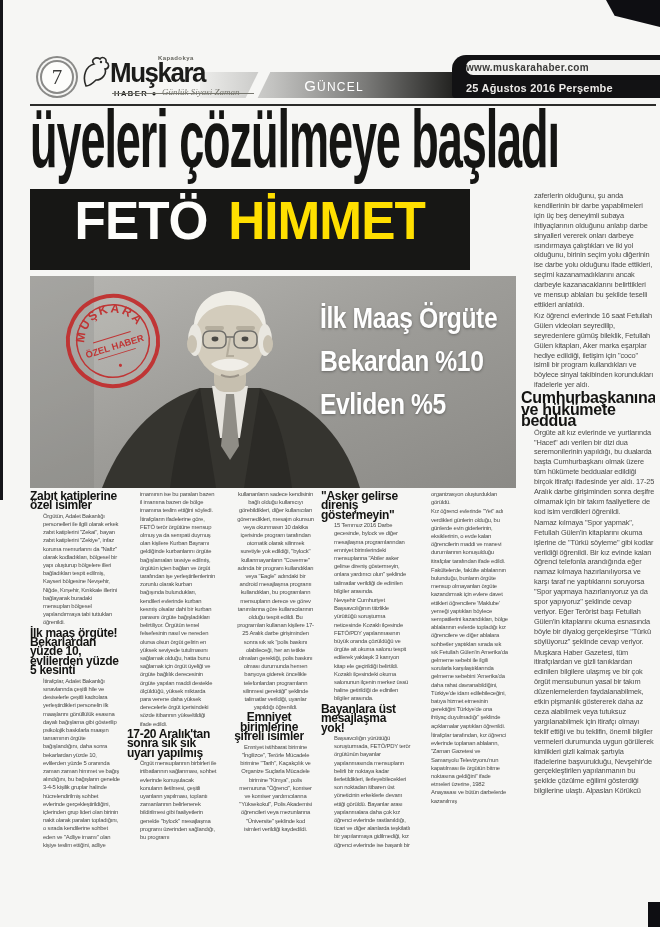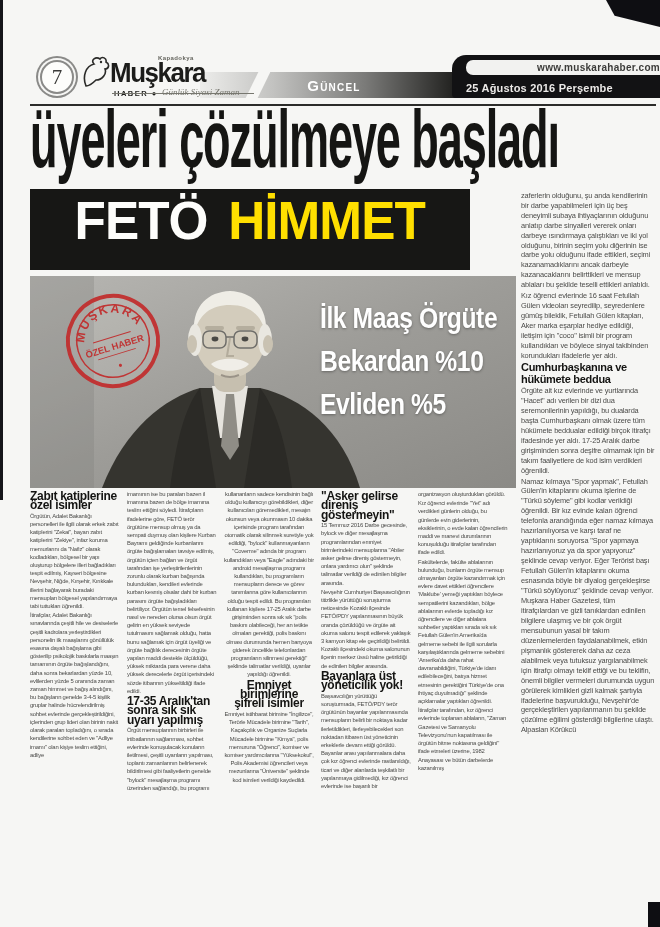--- a/index.html
+++ b/index.html
@@ -21,25 +21,25 @@
                   letter-spacing:-1.5px;transform:scaleX(.96);transform-origin:0 0;white-space:nowrap;}
   .masthead .haber{position:absolute;left:34px;top:35px;font-size:7.5px;font-weight:bold;letter-spacing:1.5px;color:#1c1c1a;}
   .masthead .tagline{position:absolute;left:82px;top:33px;font-size:9px;font-style:italic;
                      font-family:"Liberation Serif",serif;color:#77776f;white-space:nowrap;}
   .logo-swirl{position:absolute;left:0;top:2px;}
   .logo-underline{position:absolute;left:112px;top:93px;width:142px;height:1px;background:#77776f;}
   .band{position:absolute;left:200px;top:72px;width:460px;height:26px;
         background:linear-gradient(90deg,#ededeb 0%,#c2c2c0 16%,#7a7a78 36%,#1e1e1c 56%,#101010 100%);}
   .band-slash{position:absolute;left:252px;top:69px;width:12px;height:32px;background:#f6f6f4;transform:skewX(-26deg);}
   .section-label{position:absolute;left:282px;top:77px;width:104px;text-align:center;color:#fff;
-                 font-weight:bold;font-size:10px;letter-spacing:1.2px;}
+                 font-weight:normal;font-size:12px;letter-spacing:1.2px;}
   .section-label::first-letter{font-size:15px;}
   .infobox{position:absolute;left:452px;top:55px;width:208px;height:43px;background:#121214;border-radius:14px 0 0 4px;}
   .infobox .site{position:absolute;left:14px;top:5px;right:0;height:15px;background:#f2f2f0;color:#3c3c3a;
-                 font-size:10px;font-weight:bold;text-align:right;line-height:15px;letter-spacing:.3px;border-radius:7px 0 0 7px;}
+                 font-size:10px;font-weight:bold;text-align:left;line-height:15px;letter-spacing:.3px;border-radius:7px 0 0 7px;}
   .infobox .date{position:absolute;left:14px;right:4px;bottom:4px;text-align:left;color:#eceae8;
                  font-size:11px;font-weight:bold;letter-spacing:.2px;}
   .header-rule{position:absolute;left:30px;top:104px;width:626px;height:2px;background:#2c2c2a;}
   
   .headline{position:absolute;left:30px;top:99px;width:660px;height:82px;white-space:nowrap;overflow:visible;}
   .headline span{display:inline-block;font-size:82px;line-height:80px;font-weight:900;color:#151513;
                  letter-spacing:-2px;transform:scaleX(.55);transform-origin:0 0;}
   
   .banner{position:absolute;left:30px;top:189px;width:440px;height:81px;background:#171715;
           display:flex;align-items:flex-start;justify-content:center;white-space:nowrap;}
@@ -51,23 +51,23 @@
   .caption{position:absolute;left:320px;top:297px;width:210px;color:#fff;font-weight:bold;font-size:29px;
            line-height:43px;letter-spacing:-.5px;text-shadow:0 1px 3px rgba(0,0,0,.35);
            transform:scaleX(.85);transform-origin:0 0;white-space:nowrap;}
   .stamp{position:absolute;left:64px;top:292px;width:98px;height:98px;transform:rotate(-17deg);opacity:.93;}
   
   .col{position:absolute;top:490px;width:90px;height:432px;overflow:hidden;
        font-size:5.9px;line-height:8.2px;letter-spacing:-.22px;color:#4b4b49;text-align:left;}
   .col-1{left:30px;}  .col-2{left:127px;} .col-3{left:224px;text-align:center;} .col-4{left:321px;} .col-5{left:418px;}
   .col-right{position:absolute;left:521px;top:191px;width:134px;height:732px;overflow:hidden;
              font-size:7.4px;line-height:9.9px;letter-spacing:-.15px;color:#4b4b49;}
-  .blk-p{margin:0 0 1px 0;}
+  .blk-p{margin:0 0 1px 13px;}
   .blk-h{font-weight:800;font-size:12px;line-height:9.4px;color:#141412;letter-spacing:-.3px;margin:2px 0 1px 0;}
-  .col-right .blk-h{font-size:11px;line-height:11.5px;}
+  .col-right .blk-h{font-size:16px;line-height:11.5px;}
 </style>
 </head>
 <body>
 
 <div class="page">
 
   <div class="edge-left"></div>
   <div class="corner-tr"></div>
   <div class="corner-br"></div>
 
@@ -158,37 +158,38 @@
 
   <div class="caption">
     <div>İlk Maaş Örgüte</div>
     <div>Bekardan %10</div>
     <div>Evliden %5</div>
   </div>
 
   <div class="col col-1">
       <div class="blk blk-h">Zabıt katiplerine özel isimler</div>
       <div class="blk blk-p">Örgütün, Adalet Bakanlığı personelleri ile ilgili olarak erkek zabıt katiplerini "Zekai", bayan zabıt katiplerini "Zekiye", infaz koruma memurlarını da "Nafiz" olarak kodladıkları, bölgesel bir yapı oluşturup bölgelere illeri bağladıkları tespit edilmiş, Kayseri bölgesine Nevşehir, Niğde, Kırşehir, Kırıkkale illerini bağlayarak buradaki mensupları bölgesel yapılandırmaya tabi tuttukları öğrenildi.</div>
+      <div class="blk blk-h">İlk maaş örgüte! Bekarlardan yüzde 10, evlilerden yüzde 5 kesinti</div>
       <div class="blk blk-p">İtirafçılar, Adalet Bakanlığı sınavlarında çeşitli hile ve desiselerle çeşitli kadrolara yerleştirdikleri personelin ilk maaşlarını gönüllülük esasına dayalı bağışlama gibi gösterilip psikolojik baskılarla maaşın tamamının örgüte bağışlandığını, daha sonra bekarlardan yüzde 10, evlilerden yüzde 5 oranında zaman zaman himmet ve bağış alındığını, bu bağışların genelde 3-4-5 kişilik gruplar halinde hücrelendirilmiş sohbet evlerinde gerçekleştirildiğini, içlerinden grup lideri olan birinin nakit olarak paraları topladığını, o sırada kendilerine sohbet eden ve "Adliye imamı" olan kişiye teslim ettiğini, adliye</div>
     </div>
   <div class="col col-2">
       <div class="blk blk-p">imamının ise bu paraları bazen il imamına bazen de bölge imamına teslim ettiğini söyledi. İtirafçıların ifadelerine göre, FETÖ terör örgütüne mensup olmuş ya da sempati duymuş olan kişilere Kurban Bayramı geldiğinde kurbanlarını örgüte bağışlamaları tavsiye edilmiş, örgütün içten bağları ve örgüt tarafından işe yerleştirilenlerinin zorunlu olarak kurban bağışında bulundukları, kendileri evlerinde kurban kesmiş olsalar dahi bir kurban parasını örgüte bağışladıkları belirtiliyor. Örgütün temel felsefesinin nasıl ve nereden olursa olsun örgüt gelirin en yüksek seviyede tutulmasını sağlamak olduğu, hatta bunu sağlamak için örgüt üyeliği ve örgüte bağlılık derecesinin örgüte yapılan maddi destekle ölçüldüğü, yüksek miktarda para verene daha yüksek derecelerle örgüt içerisindeki sözde itibarının yükseltildiği ifade edildi.</div>
-      <div class="blk blk-h">17-35 Aralık'tan sonra sık sık uyarı yapılmış</div>
+      <div class="blk blk-h">17-20 Aralık'tan sonra sık sık uyarı yapılmış</div>
       <div class="blk blk-p">Örgüt mensuplarının birbirleri ile irtibatlarının sağlanması, sohbet evlerinde konuşulacak konuların iletilmesi, çeşitli uyarıların yapılması, toplantı zamanlarının belirlenerek bildirilmesi gibi faaliyetlerin genelde "bylock" mesajlaşma programı üzerinden sağlandığı, bu programı</div>
     </div>
   <div class="col col-3">
       <div class="blk blk-p">kullananların sadece kendisinin bağlı olduğu kullanıcıyı görebildikleri, diğer kullanıcıları göremedikleri, mesajın okunsun veya okunmasın 10 dakika içerisinde program tarafından otomatik olarak silinmek suretiyle yok edildiği, "bylock" kullanmayanların "Coverme" adında bir program kullandıkları veya "Eagle" adındaki bir android mesajlaşma programı kullandıkları, bu programların mensupların derece ve görev tanımlarına göre kullanıcılarının olduğu tespit edildi. Bu programları kullanan kişilere 17-25 Aralık darbe girişiminden sonra sık sık "polis baskını olabileceği, her an tetikte olmaları gerektiği, polis baskını olması durumunda hemen banyoya giderek öncelikle telefonlardan programların silinmesi gerektiği" şeklinde talimatlar verildiği, uyarılar yapıldığı öğrenildi.</div>
       <div class="blk blk-h">Emniyet birimlerine şifreli isimler</div>
       <div class="blk blk-p">Emniyet istihbarat birimine "İngilizce", Terörle Mücadele birimine "Tarih", Kaçakçılık ve Organize Suçlarla Mücadele birimine "Kimya", polis memuruna "Öğrenci", komiser ve komiser yardımcılarına "Yüksekokul", Polis Akademisi öğrencileri veya mezunlarına "Üniversite" şeklinde kod isimleri verildiği kaydedildi.</div>
     </div>
   <div class="col col-4">
       <div class="blk blk-h">"Asker gelirse direniş göstermeyin"</div>
       <div class="blk blk-p">15 Temmuz 2016 Darbe gecesinde, bylock ve diğer mesajlaşma programlarından emniyet birimlerindeki mensuplarına "Abiler asker gelirse direniş göstermeyin, onlara yardımcı olun" şeklinde talimatlar verildiği de edinilen bilgiler arasında.</div>
       <div class="blk blk-p">Nevşehir Cumhuriyet Başsavcılığının titizlikle yürüttüğü soruşturma neticesinde Kozaklı ilçesinde FETÖ/PDY yapılanmasının büyük oranda çözüldüğü ve örgüte ait okuma salonu tespit edilerek yaklaşık 3 kamyon kitap ele geçirildiği belirtildi. Kozaklı ilçesindeki okuma salonunun ilçenin merkez üssü haline getirildiği de edinilen bilgiler arasında.</div>
-      <div class="blk blk-h">Bayanlara üst yöneticilik yok!</div>
+      <div class="blk blk-h">Bayanlara üst mesajlaşma yok!</div>
       <div class="blk blk-p">Başsavcılığın yürüttüğü soruşturmada, FETÖ/PDY terör örgütünün bayanlar yapılanmasında mensupların belirli bir noktaya kadar ilerletildikleri, ilerleyebilecekleri son noktadan itibaren üst yöneticinin erkeklerle devam ettiği görüldü. Bayanlar arası yapılanmalara daha çok kız öğrenci evlerinde rastlanıldığı, ticari ve diğer alanlarda teşkilatlı bir yapılanmaya gidilmediği, kız öğrenci evlerinde ise başarılı bir</div>
     </div>
   <div class="col col-5">
       <div class="blk blk-p">organizasyon oluşturdukları görüldü.</div>
       <div class="blk blk-p">Kız öğrenci evlerinde "Yet" adı verdikleri günlerin olduğu, bu günlerde evin giderlerinin, eksiklerinin, o evde kalan öğrencilerin maddi ve manevi durumlarının konuşulduğu itirafçılar tarafından ifade edildi.</div>
       <div class="blk blk-p">Fakültelerde, fakülte ablalarının bulunduğu, bunların örgüte mensup olmayanları örgüte kazandırmak için evlere davet ettikleri öğrencilere 'Maklube' yemeği yaptıkları böylece sempatilerini kazandıkları, bölge ablalarının evlerde topladığı kız öğrencilere ve diğer ablalara sohbetler yaptıkları sırada sık sık Fetullah Gülen'in Amerika'da gelmeme sebebi ile ilgili sorularla karşılaştıklarında gelmeme sebebini 'Amerika'da daha rahat davranabildiğini, Türkiye'de idam edilebileceğini, batıya hizmet etmesinin gerektiğini Türkiye'de ona ihtiyaç duyulmadığı" şeklinde açıklamalar yaptıkları öğrenildi.</div>
       <div class="blk blk-p">İtirafçılar tarafından, kız öğrenci evlerinde toplanan ablaların, "Zaman Gazetesi ve Samanyolu Televizyonu'nun kapatılması ile örgütün bitme noktasına geldiğini" ifade etmeleri üzerine, 1982 Anayasası ve bütün darbelerde kazanılmış</div>
     </div>
   <div class="col-right">
       <div class="blk blk-p">zaferlerin olduğunu, şu anda kendilerinin bir darbe yapabilmeleri için üç beş deneyimli subaya ihtiyaçlarının olduğunu anlatıp darbe sinyalleri vererek onları darbeye ısındırmaya çalıştıkları ve iki yol olduğunu, birinin seçim yolu diğerinin ise darbe yolu olduğunu ifade ettikleri, seçimi kazanamadıklarını ancak darbeyle kazanacaklarını belirttikleri ve mensup ablaları bu şekilde teselli ettikleri anlatıldı.</div>

